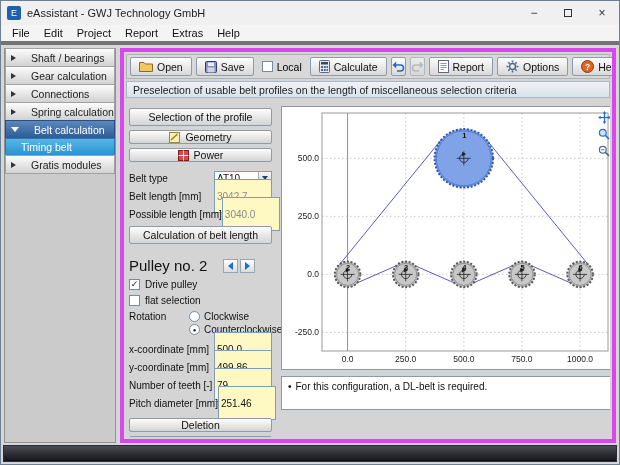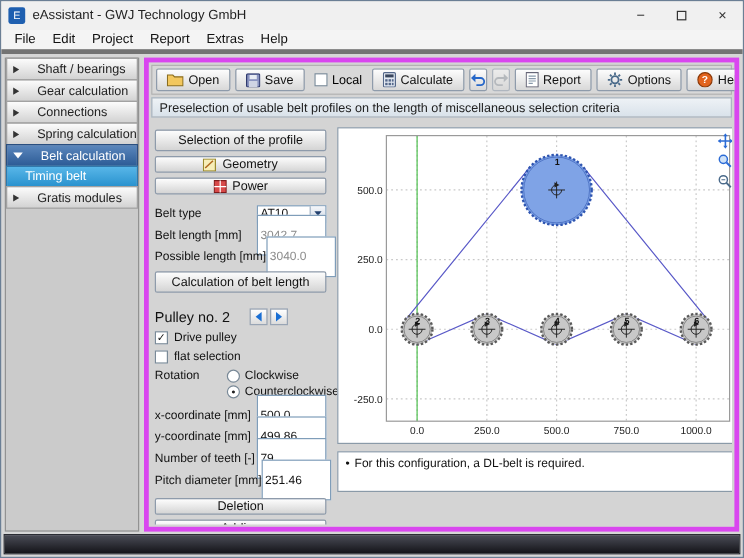--- a/index.html
+++ b/index.html
@@ -71,33 +71,33 @@
   .chart-col { flex: 1 1 auto; padding-left: 2px; }
 
   
   .pbtn { height: 18px; flex: 0 0 auto; display: flex; align-items: center; justify-content: center;
           gap: 5px; font-size: 10.5px; color: #111; background: linear-gradient(#fdfdfd, #d4d4d4);
           border: 1px solid #8e9bab; border-radius: 2px; white-space: nowrap; }
   .btn-row { display: flex; gap: 4px; flex-direction: column; }
   .btn-row .pbtn { flex: 1 1 0; }
   .frow { display: flex; align-items: center; height: 16px; margin-top: 2px; flex: 0 0 auto; }
   .flabel { flex: 1 1 auto; font-size: 10px; color: #111; white-space: nowrap; }
-  .finput { width: 58px; height: 14px; flex: 0 0 auto; background: #ffffff;
+  .finput { width: 58px; height: 14px; flex: 0 0 auto; background: #fef9c3;
             border: 1px solid #7f9db9; font-size: 10px; padding: 16px 2px; color: #111;
             font-family: "Liberation Sans", sans-serif; }
   .finput.ro { color: #8a8a8a; }
   .dropdown { width: 58px; height: 15px; flex: 0 0 auto; background: #fff;
               border: 1px solid #7f9db9; display: flex; align-items: center; }
   .dd-value { flex: 1 1 auto; font-size: 10px; padding-left: 2px; color: #111; }
   .dd-btn { width: 13px; height: 100%; background: linear-gradient(#f4f6fa, #cdd6e2);
             border-left: 1px solid #9fb0c2; display: flex; align-items: center; justify-content: center; }
   .tri-dd { width: 0; height: 0; border-left: 3.5px solid transparent;
             border-right: 3.5px solid transparent; border-top: 4.5px solid #22406e; }
   .group-title-row { display: flex; align-items: center; margin-top: 13px; flex: 0 0 auto; }
-  .group-title { font-size: 12px; color: #111; white-space: nowrap; text-align: right; }
+  .group-title { font-size: 15px; color: #111; white-space: nowrap; text-align: right; }
   .nav-btn { width: 15px; height: 14px; display: flex; align-items: center; justify-content: center;
              background: linear-gradient(#ffffff, #dcdcdc); border: 1px solid #99a5b5; }
   .tri-nl { width: 0; height: 0; border-top: 4px solid transparent; border-bottom: 4px solid transparent;
             border-right: 5.5px solid #1a6fd4; }
   .tri-nr { width: 0; height: 0; border-top: 4px solid transparent; border-bottom: 4px solid transparent;
             border-left: 5.5px solid #1a6fd4; }
   .cbrow { display: flex; align-items: center; gap: 5px; margin-top: 5px; font-size: 10px;
            color: #111; flex: 0 0 auto; white-space: nowrap; }
   .radio { width: 11px; height: 11px; border: 1px solid #7a8a98; border-radius: 50%;
            background: #fff; display: flex; align-items: center; justify-content: center;

